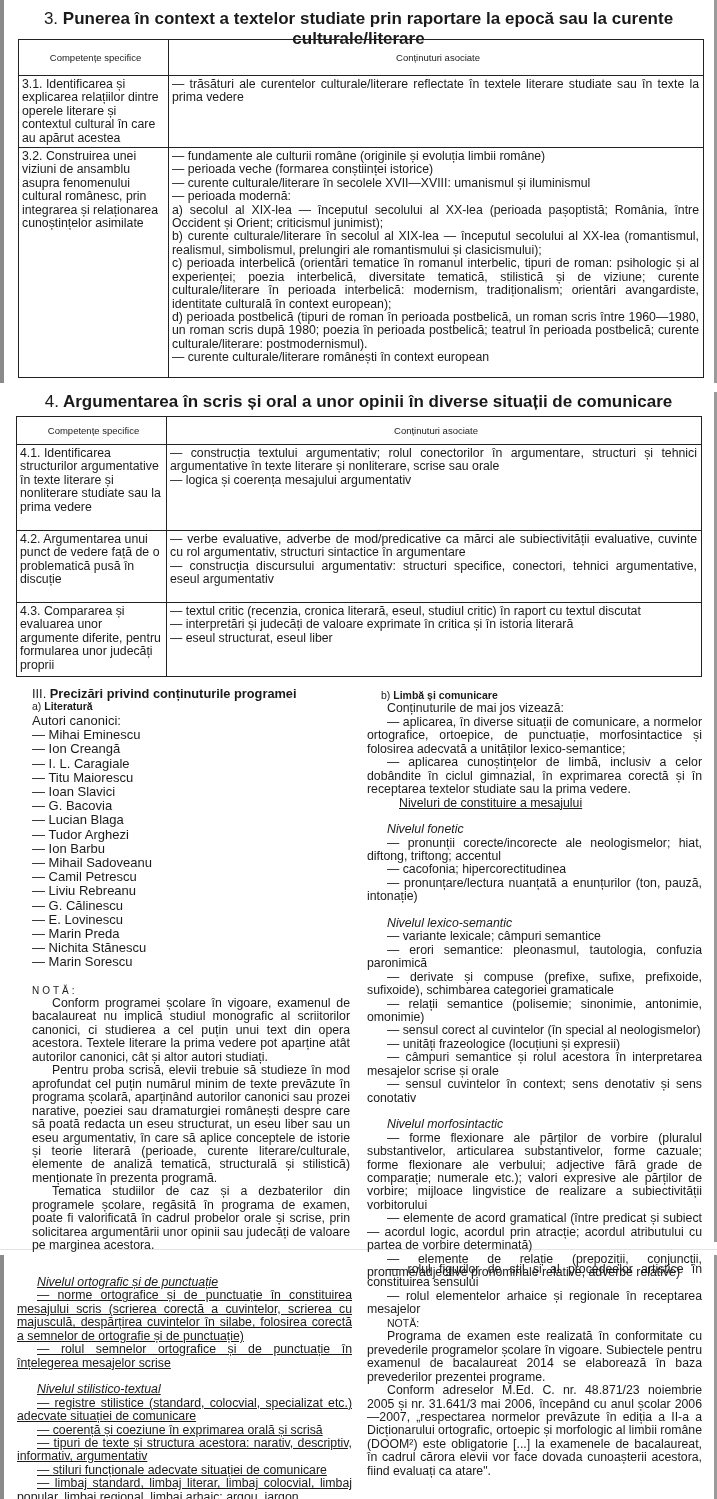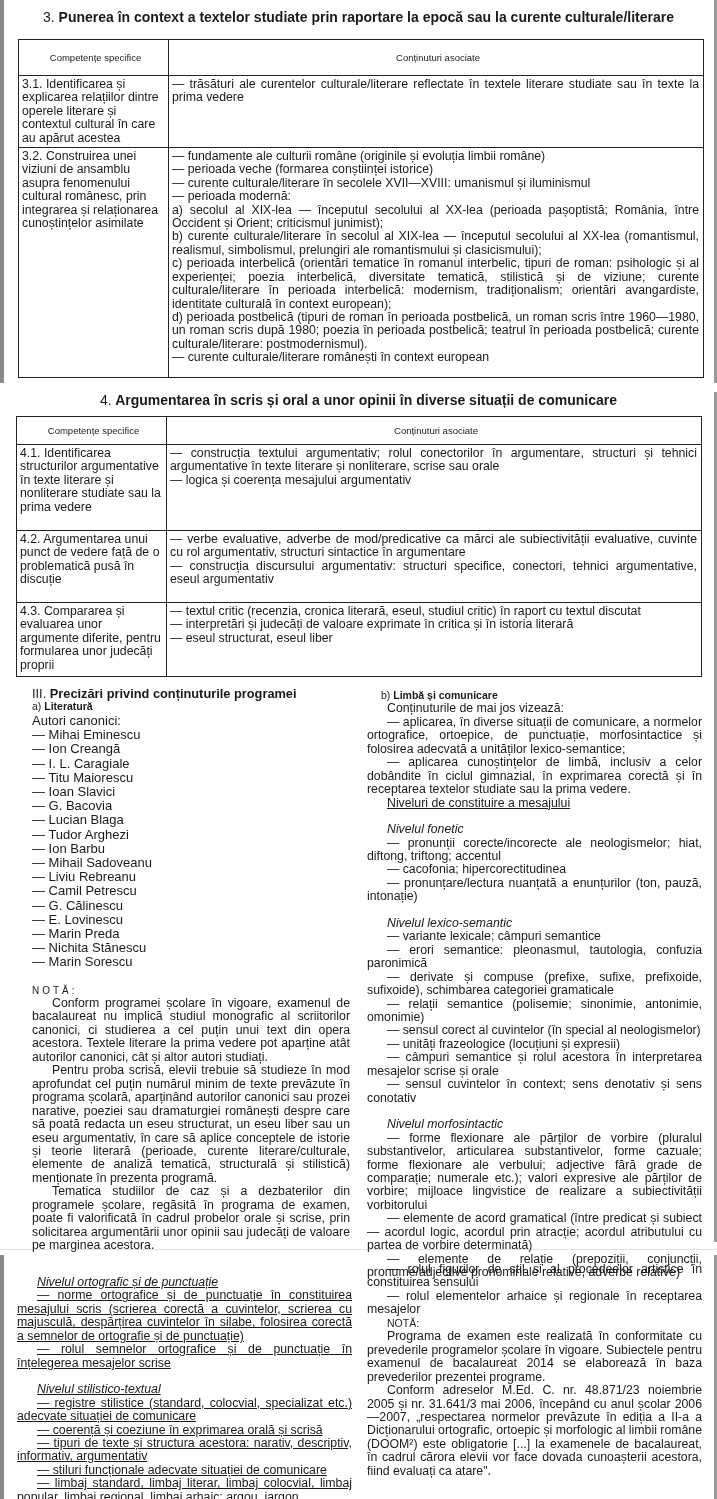--- a/index.html
+++ b/index.html
@@ -14,21 +14,21 @@
   .scan-edge-left {
     position: absolute; left: 0; width: 4px; background: #8a8a8a;
   }
   .scan-edge-right {
     position: absolute; right: 0; width: 3px; background: #9a9a9a;
   }
   .section-title {
     position: absolute;
     left: 0; width: 717px;
     text-align: center;
-    font-size: 14px;
+    font-size: 17px;
     font-weight: bold;
   }
   .section-title .num { font-weight: normal; }
 
   table.comp {
     position: absolute;
     border-collapse: collapse;
     font-size: 12.3px;
     line-height: 13.4px;
   }
@@ -53,21 +53,21 @@
     position: absolute;
     font-size: 12.3px;
     line-height: 13.45px;
     text-align: justify;
   }
   .col .p { display: block; }
   .col .ind { text-indent: 20px; }
   .col .small { font-size: 10.5px; }
   .col .bold { font-weight: bold; }
   .col .it { font-style: italic; margin-top: 13px; }
-  .col .ul { text-decoration: underline; }
+  .col .ul { text-decoration: underline; margin-left: 12px; }
   .col .spaced { letter-spacing: 3px; font-size: 10px; }
   .hdr-big { font-size: 12.8px; font-weight: bold; }
   .hdr-big .num { font-weight: normal; }
   .author { display: block; font-size: 13px; line-height: 14.2px; text-align: left; }
   .divider {
     position: absolute; height: 1px; background: #e3e3e3;
   }
 </style>
 </head>
 <body>
@@ -163,22 +163,22 @@
     <span class="author">— Mihai Eminescu</span>
     <span class="author">— Ion Creangă</span>
     <span class="author">— I. L. Caragiale</span>
     <span class="author">— Titu Maiorescu</span>
     <span class="author">— Ioan Slavici</span>
     <span class="author">— G. Bacovia</span>
     <span class="author">— Lucian Blaga</span>
     <span class="author">— Tudor Arghezi</span>
     <span class="author">— Ion Barbu</span>
     <span class="author">— Mihail Sadoveanu</span>
+    <span class="author">— Camil Petrescu</span>
     <span class="author">— Liviu Rebreanu</span>
-    <span class="author">— Camil Petrescu</span>
     <span class="author">— G. Călinescu</span>
     <span class="author">— E. Lovinescu</span>
     <span class="author">— Marin Preda</span>
     <span class="author">— Nichita Stănescu</span>
     <span class="author">— Marin Sorescu</span>
   </div>
   <span class="p spaced" style="margin-top:14px;">NOTĂ:</span>
   <span class="p ind">Conform programei școlare în vigoare, examenul de bacalaureat nu implică studiul monografic al scriitorilor canonici, ci studierea a cel puțin unui text din opera acestora. Textele literare la prima vedere pot aparține atât autorilor canonici, cât și altor autori studiați.</span>
   <span class="p ind">Pentru proba scrisă, elevii trebuie să studieze în mod aprofundat cel puțin numărul minim de texte prevăzute în programa școlară, aparținând autorilor canonici sau prozei narative, poeziei sau dramaturgiei românești despre care să poată redacta un eseu structurat, un eseu liber sau un eseu argumentativ, în care să aplice conceptele de istorie și teorie literară (perioade, curente literare/culturale, elemente de analiză tematică, structurală și stilistică) menționate în prezenta programă.</span>
   <span class="p ind">Tematica studiilor de caz și a dezbaterilor din programele școlare, regăsită în programa de examen, poate fi valorificată în cadrul probelor orale și scrise, prin solicitarea argumentării unor opinii sau judecăți de valoare pe marginea acestora.</span>

